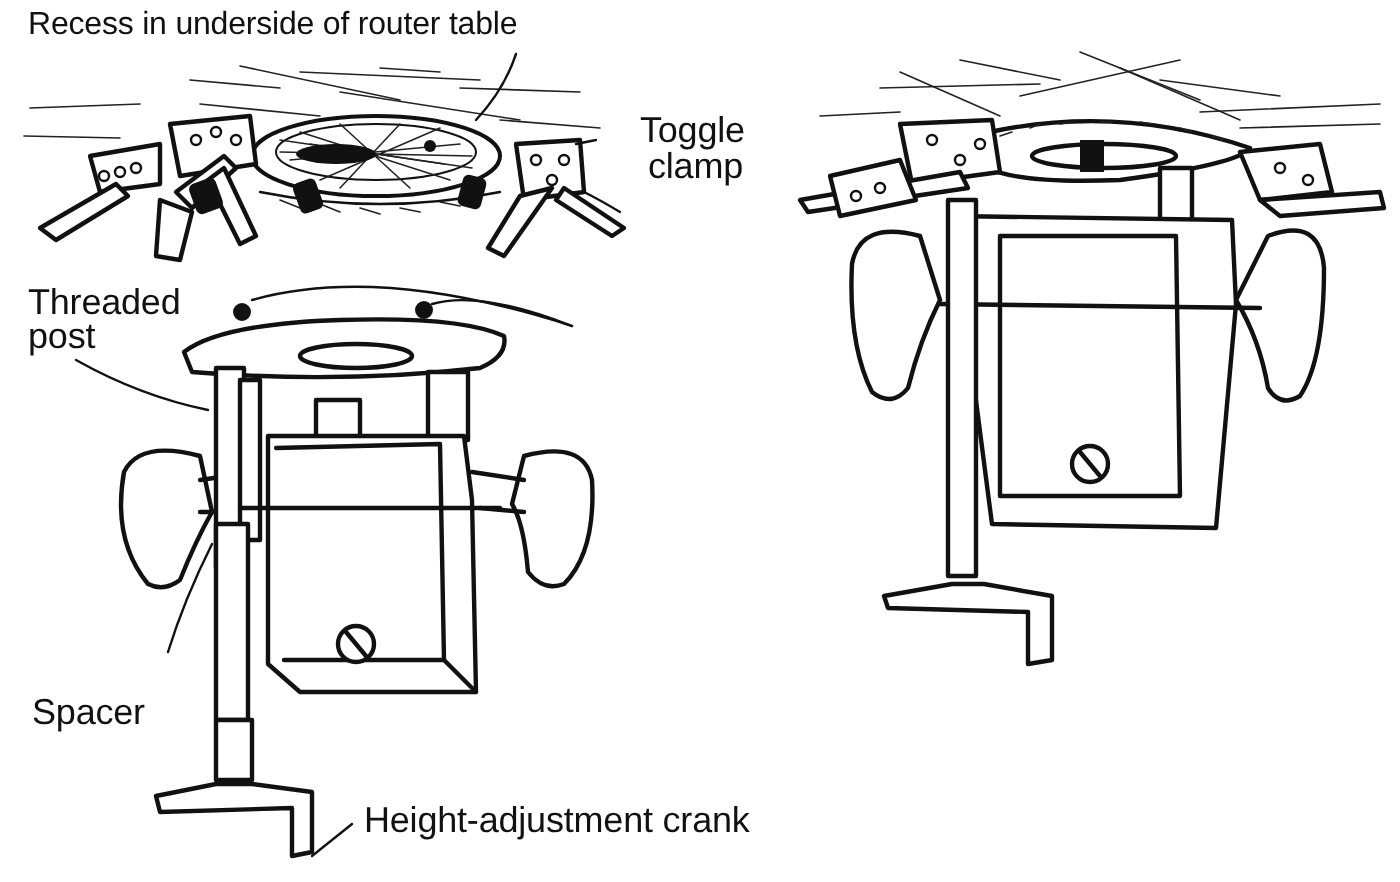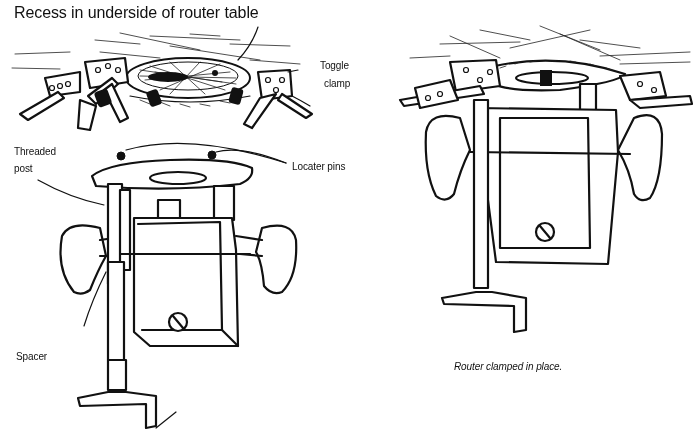--- a/index.html
+++ b/index.html
@@ -8,21 +8,21 @@
     width: 700px; height: 441px;
     background: #ffffff;
     overflow: hidden;
     font-family: "Liberation Sans", sans-serif;
     color: #111111;
   }
   #art { position: absolute; left: 0; top: 0; width: 700px; height: 441px; }
   .lbl {
     position: absolute;
     font-family: "Liberation Sans", sans-serif;
-    font-size: 10px;
+    font-size: 18px;
     line-height: 17px;
     color: #111111;
     white-space: nowrap;
     letter-spacing: -0.1px;
   }
   .caption { font-style: italic; }
   .ln { fill: none; stroke: #111; stroke-width: 2.2; stroke-linejoin: round; stroke-linecap: round; }
   .thin { fill: none; stroke: #111; stroke-width: 1.2; stroke-linecap: round; }
   .hair { fill: none; stroke: #222; stroke-width: 0.8; stroke-linecap: round; }
   .fill { fill: #ffffff; stroke: #111; stroke-width: 2.2; stroke-linejoin: round; }
@@ -183,17 +183,16 @@
 
       <path class="fill" d="M442 298 L476 292 L492 292 L526 298 L526 330 L514 332 L514 306 L444 304 Z"></path>
     </g>
   </svg>
 
   <div class="lbl" style="left:14px; top:4px; font-size:16px;">Recess in underside of router table</div>
   <div class="lbl" style="left:320px; top:57px;">Toggle</div>
   <div class="lbl" style="left:324px; top:75px;">clamp</div>
   <div class="lbl" style="left:14px; top:143px;text-align:center;">Threaded</div>
   <div class="lbl" style="left:14px; top:160px;">post</div>
-  <div class="lbl" style="left:292px; top:158px;">Locater pins</div>
   <div class="lbl" style="left:16px; top:348px;">Spacer</div>
-  <div class="lbl caption" style="left:454px; top:358px;">Router clamped in place.</div>
+  <div class="lbl" style="left:182px; top:402px;">Height-adjustment crank</div>
 
 </div>
 
 </body></html>

